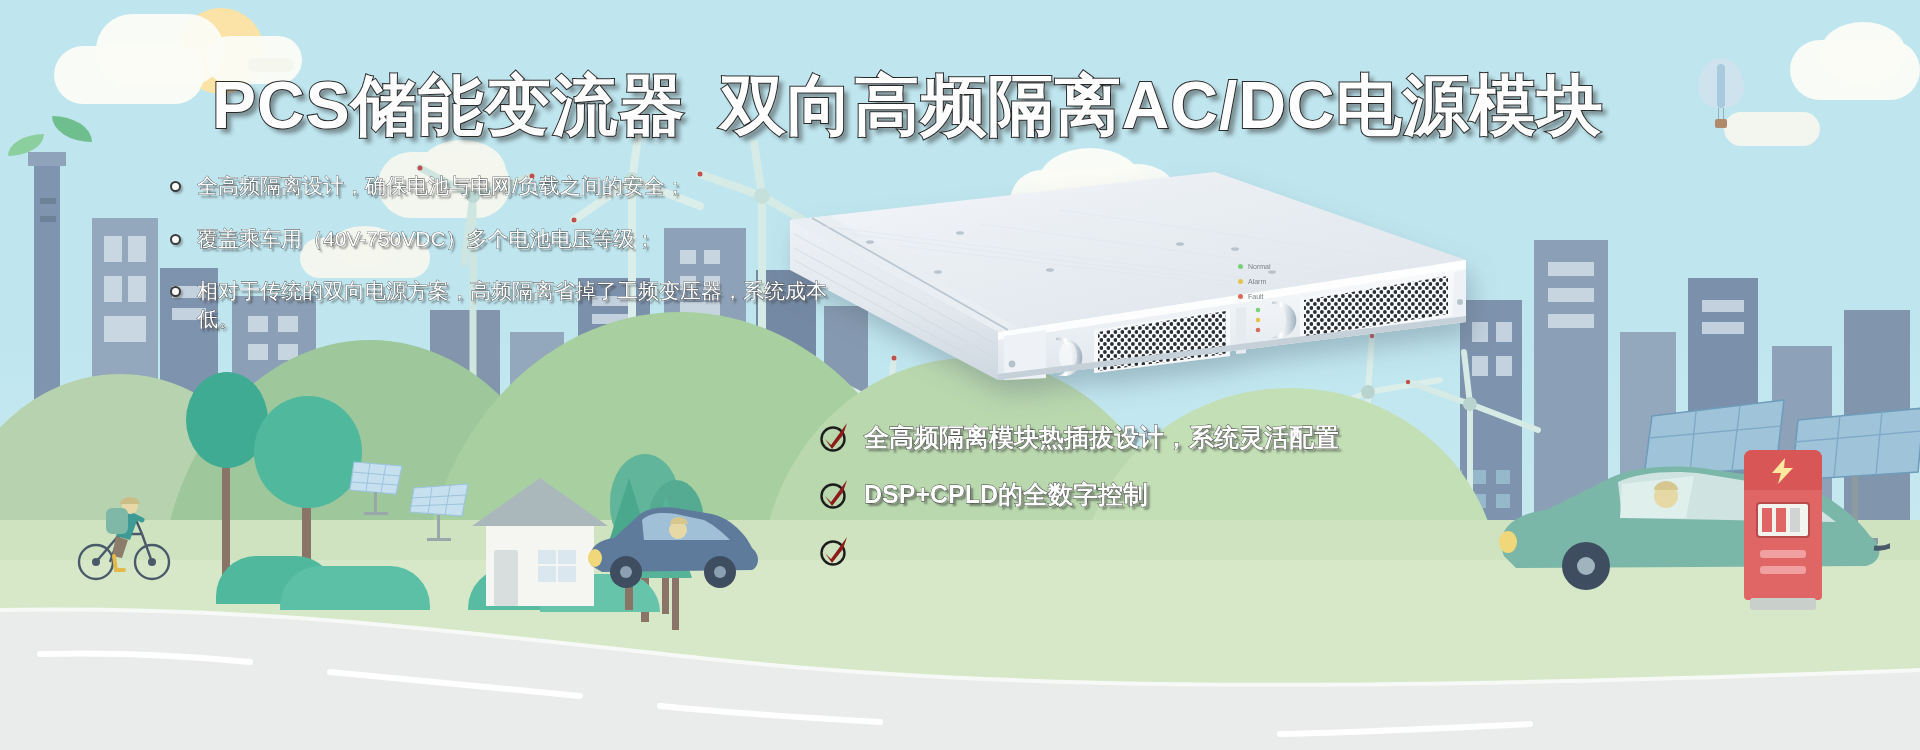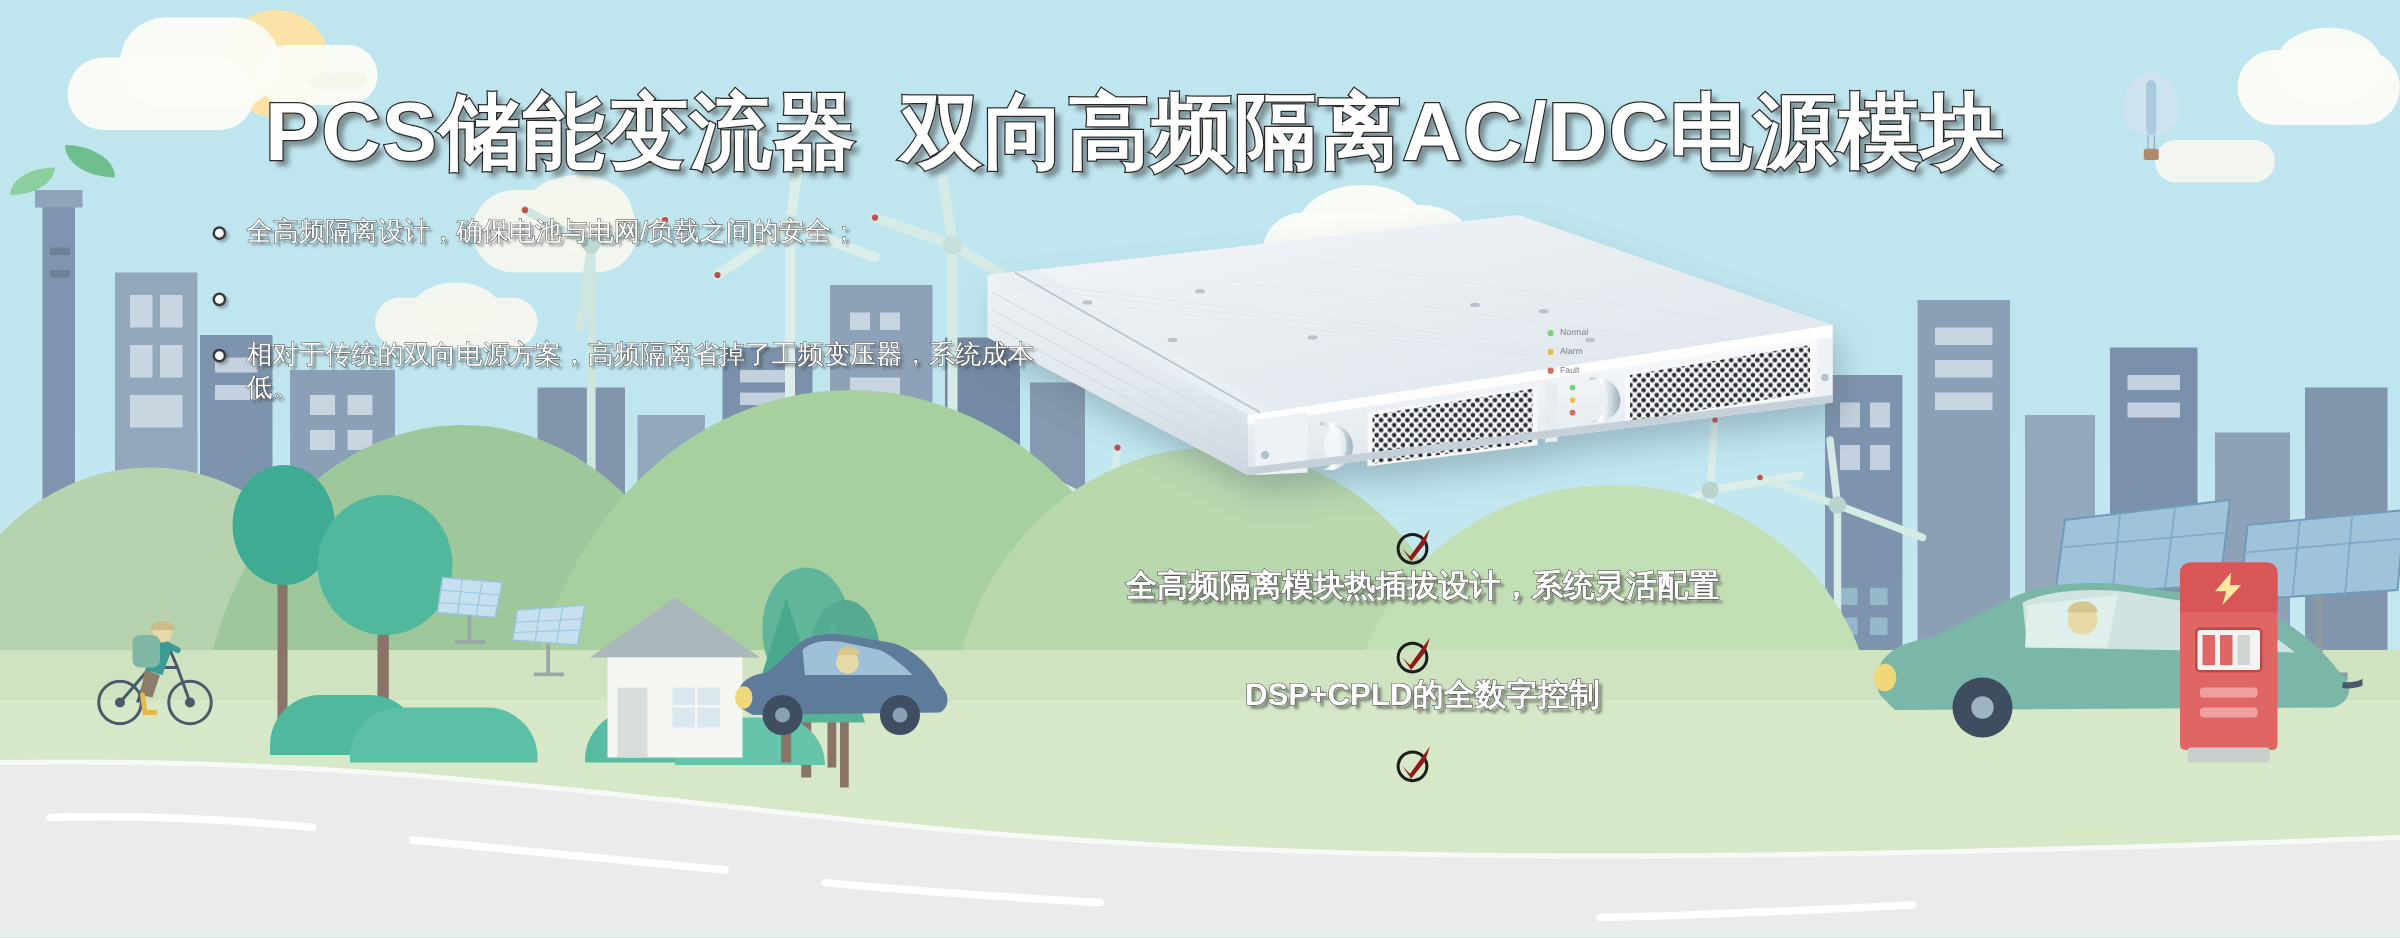--- a/index.html
+++ b/index.html
@@ -41,21 +41,21 @@
     box-shadow:2px 2px 2px rgba(60,60,60,.35);
   }
   .bullet .btxt {
     font-size:21px; font-weight:normal; color:#ffffff; line-height:1.32;
     -webkit-text-stroke:0.7px #3d3d3d; paint-order: stroke fill;
     text-shadow: 2.5px 2.5px 2px rgba(55,55,55,.55);
   }
 
   
   #checks { position:absolute; left:818px; top:420px; width:640px; }
-  .chk { display:flex; align-items:center; margin-bottom:23px;flex-direction:column; }
+  .chk { display:flex; align-items:center; margin-bottom:23px; }
   .chk .mark { width:34px; height:34px; margin-right:12px; flex:0 0 auto; }
   .chk .ctxt {
     font-size:25px; font-weight:bold; color:#ffffff; line-height:1.2; white-space:nowrap;
     -webkit-text-stroke:0.8px #3d3d3d; paint-order: stroke fill;
     text-shadow: 3px 3px 2px rgba(55,55,55,.5);
   }
 
   
   #device { position:absolute; left:760px; top:150px; width:710px; height:250px; }
 
@@ -588,20 +588,21 @@
     </div>
   </div>
 
   <div id="bullets">
     <div class="bullet">
       <span class="dot"></span>
       <span class="btxt">全高频隔离设计，确保电池与电网/负载之间的安全；</span>
     </div>
     <div class="bullet">
       <span class="dot"></span>
+      <span class="btxt">覆盖乘车用（40V-750VDC）多个电池电压等级；</span>
     </div>
     <div class="bullet" style="width:690px;">
       <span class="dot"></span>
       <span class="btxt">相对于传统的双向电源方案，高频隔离省掉了工频变压器，系统成本低。</span>
     </div>
   </div>
 
   <div id="checks">
     <div class="chk">
       <span class="mark">

